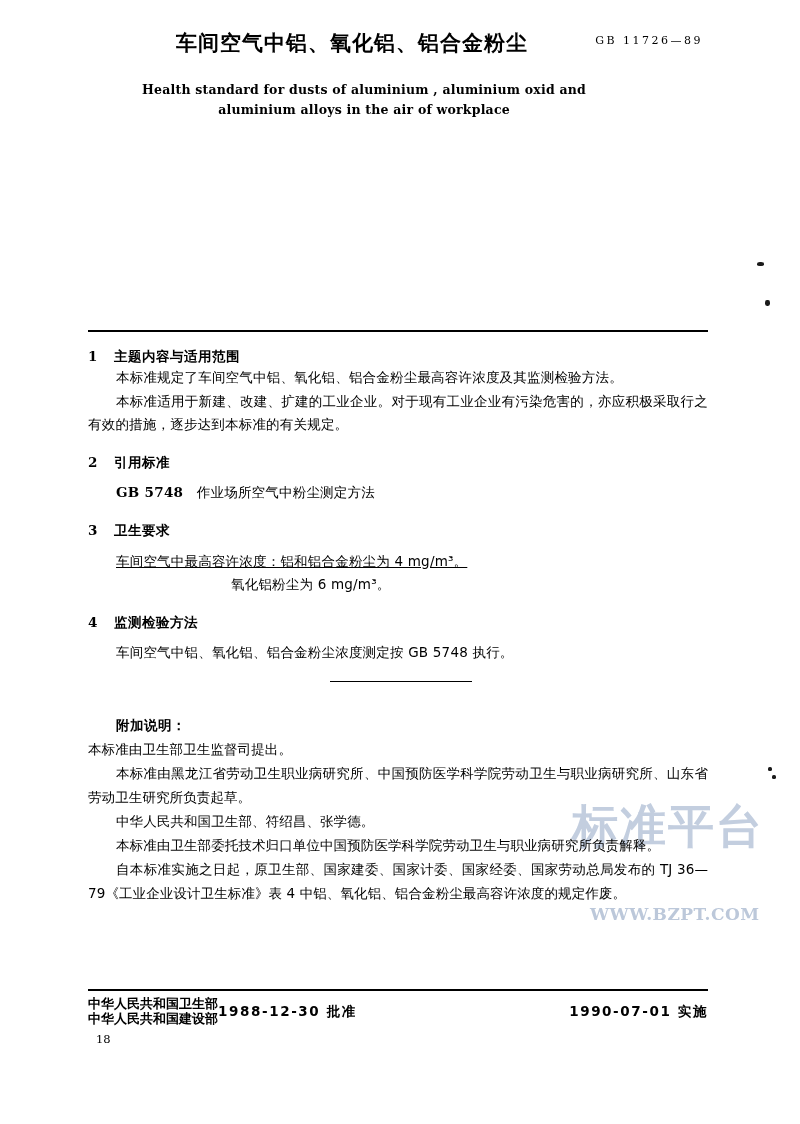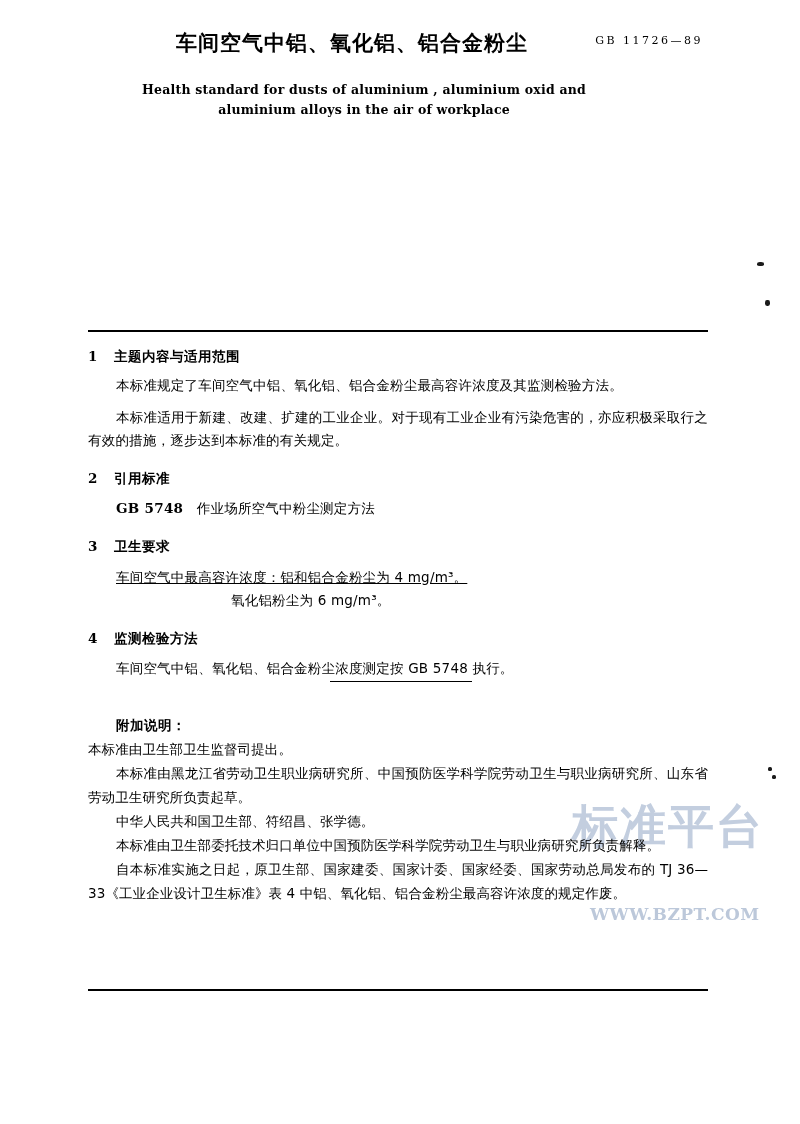--- a/index.html
+++ b/index.html
@@ -143,21 +143,21 @@
   .sec:first-child { margin-top: 0; }
   .sec-num {
     width: 26px;
     flex: none;
     font-family: "DejaVu Serif", "Liberation Serif", serif;
     font-weight: 700;
   }
   .para {
     font-size: 13.5px;
     line-height: 1.75;
-    margin-top: 8px;
+    margin-top: 0;
     text-align: justify;
     letter-spacing: 0.2px;
     font-family: "DejaVu Sans", "Liberation Sans", sans-serif;
   }
   .para.indent { text-indent: 28px; }
   .para.sub { margin-left: 28px; margin-top: 9px; }
   .para.sub2 { margin-left: 28px; margin-top: 9px; line-height: 1.85; text-decoration: underline; }
   .para.hang { margin-left: 143px; margin-top: 0; }
   .mono-ref {
     font-family: "DejaVu Serif", "Liberation Serif", serif;
@@ -307,19 +307,30 @@
   </div>
 
   <div class="rule-short layer"></div>
 
   <div class="appendix layer">
     <div class="appendix-title">附加说明：</div>
     <p>本标准由卫生部卫生监督司提出。</p>
     <p class="ind">本标准由黑龙江省劳动卫生职业病研究所、中国预防医学科学院劳动卫生与职业病研究所、山东省劳动卫生研究所负责起草。</p>
     <p class="ind">中华人民共和国卫生部、符绍昌、张学德。</p>
     <p class="ind">本标准由卫生部委托技术归口单位中国预防医学科学院劳动卫生与职业病研究所负责解释。</p>
-    <p class="ind">自本标准实施之日起，原卫生部、国家建委、国家计委、国家经委、国家劳动总局发布的 TJ 36—33《工业企业设计卫生标准》表 4 中铝、氧化铝、铝合金粉尘最高容许浓度的规定作废。</p>
+    <p class="ind">自本标准实施之日起，原卫生部、国家建委、国家计委、国家经委、国家劳动总局发布的 TJ 36—79《工业企业设计卫生标准》表 4 中铝、氧化铝、铝合金粉尘最高容许浓度的规定作废。</p>
   </div>
 
   <div class="rule-bottom layer"></div>
 
+  <div class="footer layer">
+    <div class="footer-left">
+      <div class="ministries">
+        <div>中华人民共和国卫生部</div>
+        <div>中华人民共和国建设部</div>
+      </div>
+      <div class="approve-date">1988-12-30 批准</div>
+    </div>
+    <div class="impl-date">1990-07-01 实施</div>
+    <div class="page-no">18</div>
+  </div>
 
 </div>
 
 </body></html>

